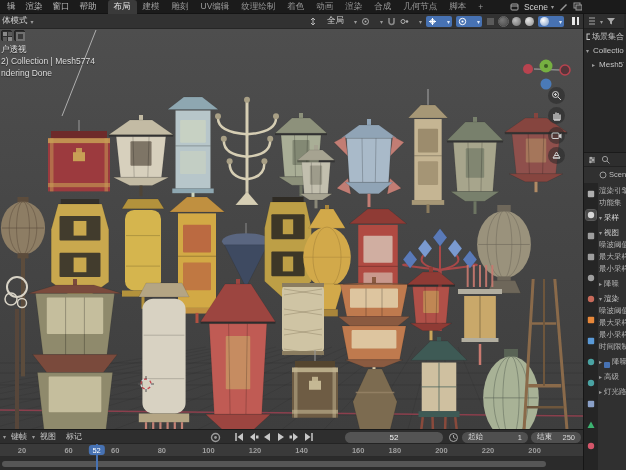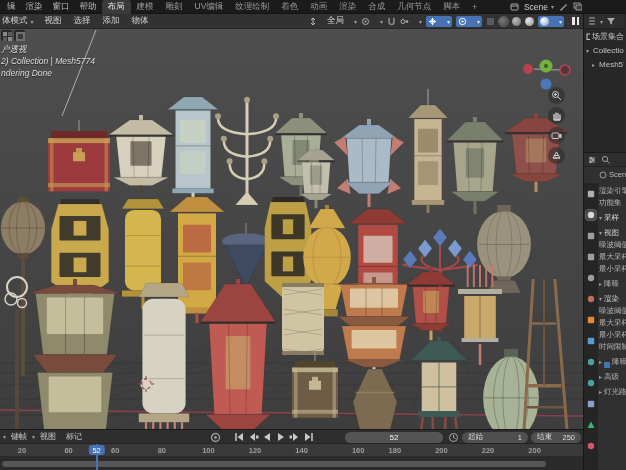--- a/index.html
+++ b/index.html
@@ -2,39 +2,39 @@
 <html style="--accent: #4772b3;"><head>
 <meta charset="utf-8">
 <style>
   html,body{margin:0;padding:0;background:#111;}
   *{box-sizing:border-box;font-family:"Liberation Sans","DejaVu Sans",sans-serif;}
   #app{position:relative;width:626px;height:470px;background:#1c1c1c;overflow:hidden;color:#c8c8c8;}
   
   #topbar{position:absolute;left:0;top:0;width:626px;height:14px;background:#1b1b1b;display:flex;align-items:center;font-size:8.5px;color:#b9b9b9;border-bottom:1px solid #141414;}
   #tb-menus{display:flex;gap:0;margin-left:2px;}
   #tb-menus .m{padding:0 5px;white-space:nowrap;}
-  #tb-tabs{display:flex;height:14px;align-items:stretch;}
+  #tb-tabs{display:flex;margin-left:6px;height:14px;align-items:stretch;}
   #tb-tabs .tab{padding:1px 6px 0 6px;color:#9a9a9a;white-space:nowrap;display:flex;align-items:center;}
   #tb-tabs .tab.active{background:#3a3a3a;color:#e4e4e4;border-radius:3px 3px 0 0;}
   #tb-right{margin-left:auto;display:flex;align-items:center;gap:5px;padding-right:44px;}
   .ticon{width:9px;height:9px;display:inline-block;}
   #scene-widget{display:flex;align-items:center;gap:3px;color:#d2d2d2;}
   .caret{font-size:6px;color:#9a9a9a;}
   
   #vph{position:absolute;left:0;top:14px;width:583px;height:15px;background:#323232;display:flex;align-items:center;font-size:8.5px;color:#d0d0d0;border-bottom:1px solid #262626;}
   #vph .m{padding:0 6px;white-space:nowrap;}
   #vph-mode{display:flex;align-items:center;gap:3px;padding:0 5px 0 2px;white-space:nowrap;}
   #vph-right{margin-left:auto;display:flex;align-items:center;gap:4px;padding-right:4px;}
   .hbtn{display:flex;align-items:center;gap:10px;}
   .sph{width:9px;height:9px;border-radius:50%;display:inline-block;}
   .pill-active{background:#4772b3;border-radius:2px;padding:1px 2px;display:flex;align-items:center;}
   .pause{display:flex;gap:2px;margin-left:4px;}
   .pause i{display:block;width:2.5px;height:8px;background:#e8e8e8;}
   
-  #viewport{position:absolute;left:0;top:29px;width:583px;height:400px;background:linear-gradient(#4e4e4e,#454545 55%,#3e3e3e);overflow:hidden;font-style:italic;}
+  #viewport{position:absolute;left:0;top:29px;width:583px;height:400px;background:linear-gradient(#4e4e4e,#454545 55%,#3e3e3e);overflow:hidden;}
   #scene{position:absolute;left:0;top:0;}
   #overlay-text{position:absolute;left:1px;top:14px;font-size:8.5px;line-height:12px;color:#dcdcdc;text-shadow:0 1px 1px rgba(0,0,0,.5);}
   #corner-icons{position:absolute;left:1px;top:1px;display:flex;gap:2px;}
   .cicon{width:11px;height:11px;background:#2d2d2d;border:1px solid #222;border-radius:2px;}
   #nav-gizmo{position:absolute;left:508px;top:28px;}
   #vp-tools{position:absolute;left:548px;top:58px;display:flex;flex-direction:column;gap:3px;}
   .vtool{width:17px;height:17px;border-radius:50%;background:rgba(40,40,40,.55);display:flex;align-items:center;justify-content:center;}
   
   #timeline{position:absolute;left:0;top:429px;width:583px;height:41px;background:#2c2c2c;border-top:1px solid #1a1a1a;}
   #tl-header{position:relative;height:14px;background:#2e2e2e;display:flex;align-items:center;font-size:8px;color:#c6c6c6;border-bottom:1px solid #242424;}
@@ -119,21 +119,20 @@
           </svg>
       </span>
     </div>
   </div>
 
   <div id="vph">
     <span id="vph-mode">
       <span>体模式</span>
       <span class="caret">▾</span>
     </span>
-    <span id="vph-menus"><span class="m">视图</span><span class="m">选择</span><span class="m">添加</span><span class="m">物体</span></span>
     <div id="vph-right">
       <span class="hbtn">
         <svg width="8" height="9">
             <path d="M4,1 v7 M2,3 l2,-2 2,2 M2,6 l2,2 2,-2" stroke="#b8b8b8" fill="none"></path>
           </svg>
         <span>全局</span>
         <span class="caret">▾</span>
       </span>
       <span class="hbtn">
         <svg width="9" height="9">

